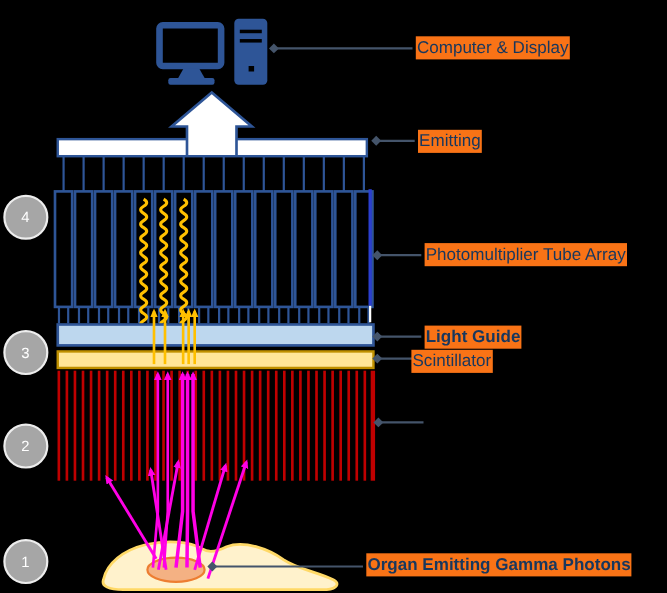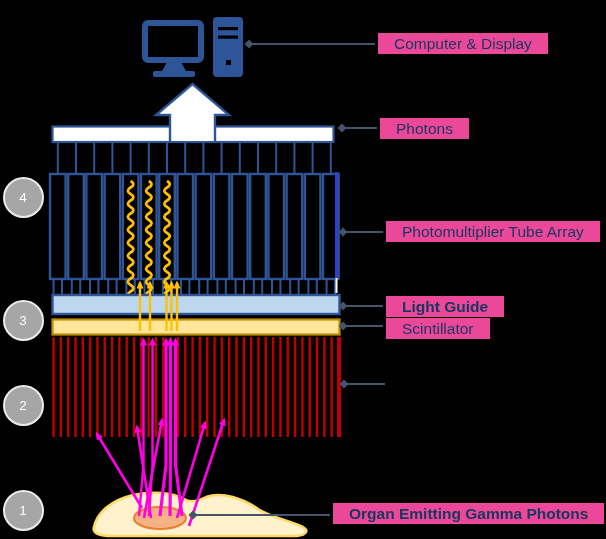--- a/index.html
+++ b/index.html
@@ -1,20 +1,20 @@
 <!DOCTYPE html>
 <html><head>
 <meta charset="utf-8">
 <style>
   html,body{margin:0;padding:0;background:#000;}
   .canvas{position:relative;width:606px;height:539px;background:#000000;overflow:hidden;
           font-family:"Liberation Sans",sans-serif;}
   .canvas svg{position:absolute;left:0;top:0;}
-  .label{position:absolute;background:#ec4899;color:#17375E;font-size:15.5px;line-height:19px;
-         padding:1px 16px;white-space:nowrap;}
+  .label{position:absolute;background:#f97316;color:#17375E;font-size:15.5px;line-height:19px;
+         padding:1px 1px;white-space:nowrap;}
   .step{position:absolute;width:41px;height:41px;border-radius:50%;background:#A6A6A6;
         border:2px solid #EDEDED;box-sizing:border-box;color:#FFFFFF;font-size:13.5px;
         display:flex;align-items:center;justify-content:center;}
 </style>
 </head>
 <body>
 
 <div class="canvas">
 
   <svg id="art" width="606" height="539" viewBox="0 0 606 539">
@@ -215,18 +215,18 @@
       <span>3</span>
     </div>
   <div class="step" style="left:2.5px;top:384.5px;">
       <span>2</span>
     </div>
   <div class="step" style="left:2.5px;top:489.5px;">
       <span>1</span>
     </div>
 
   <div class="label" style="left:378px;top:33px;">Computer &amp; Display</div>
-  <div class="label" style="left:380px;top:118px;">Photons</div>
+  <div class="label" style="left:380px;top:118px;">Emitting</div>
   <div class="label" style="left:386px;top:221px;">Photomultiplier Tube Array</div>
   <div class="label" style="left:386px;top:296px;font-weight:bold;">Light Guide</div>
-  <div class="label" style="left:386px;top:317.5px;">Scintillator</div>
+  <div class="label" style="left:374px;top:317.5px;">Scintillator</div>
   <div class="label" style="left:333px;top:503px;font-weight:bold;">Organ Emitting Gamma Photons</div>
 </div>
 
 </body></html>

